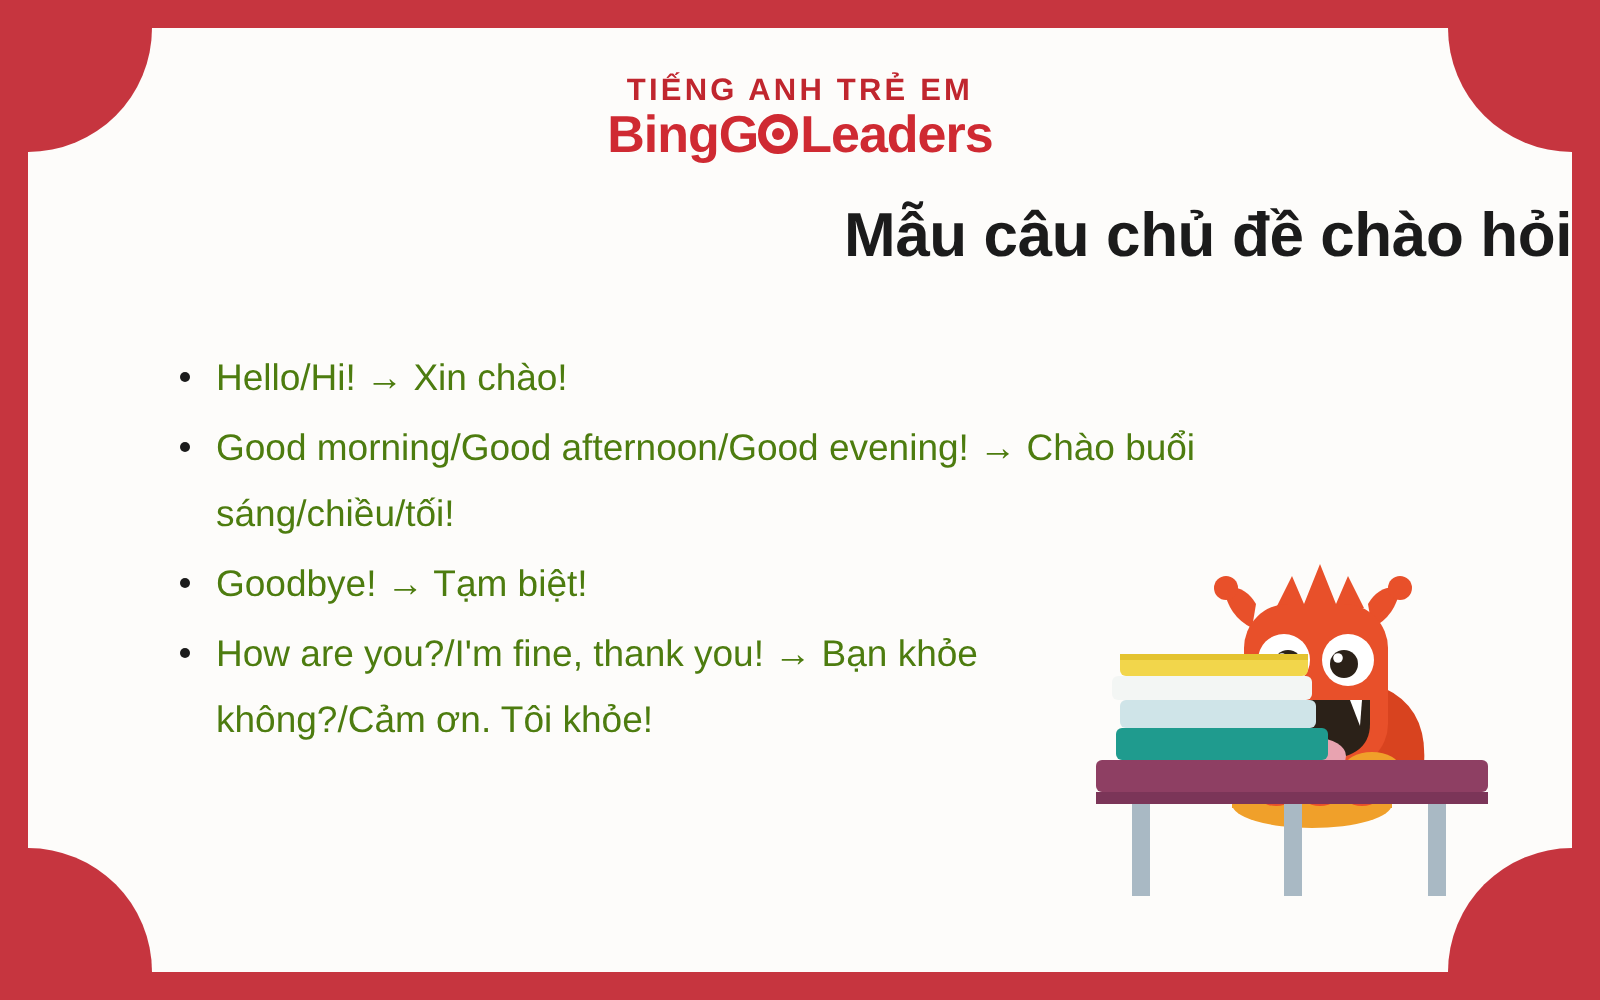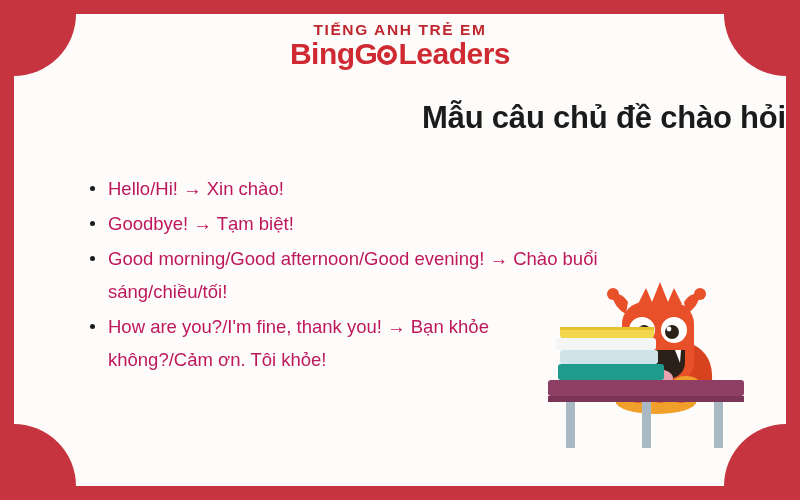--- a/index.html
+++ b/index.html
@@ -38,23 +38,24 @@
     left:0; right:0; top:6px;
     text-align:center;
     user-select:none;
   }
   #logo-tagline {
     font-size:15.5px;
     font-weight:800;
     letter-spacing:1.6px;
     color:#c0262e;
     line-height:1.25;
+    margin-top:16px;
   }
   #logo-wordmark {
-    font-size:30px;
+    font-size:26px;
     font-weight:800;
     letter-spacing:-0.5px;
     color:#cf2a32;
     line-height:1.05;
     margin-top:-1px;
     white-space:nowrap;
   }
   #logo-wordmark .gocircle {
     display:inline-block;
     width:20px; height:20px;
@@ -103,21 +104,21 @@
   #list {
     position:absolute;
     left:72px; top:158px;
     width:590px;
     list-style:none;
   }
   #list li {
     position:relative;
     font-size:18.5px;
     line-height:33px;
-    color:#be185d;
+    color:#4d7c0f;
     padding-left:22px;
     margin-bottom:2px;
   }
   #list li::before {
     content:"";
     position:absolute;
     left:4px; top:14px;
     width:5px; height:5px;
     background:#1b1b1b;
     border-radius:50%;
@@ -144,22 +145,22 @@
 
     <div id="logo">
       <div id="logo-tagline">TIẾNG ANH TRẺ EM</div>
       <div id="logo-wordmark"><span>BingG</span><span class="gocircle"></span><span>Leaders</span></div>
     </div>
 
     <h1 id="page-title">Mẫu câu chủ đề chào hỏi</h1>
 
     <ul id="list">
       <li>Hello/Hi! → Xin chào!</li>
+      <li>Good morning/Good afternoon/Good evening! → Chào buổi sáng/chiều/tối!</li>
       <li>Goodbye! → Tạm biệt!</li>
-      <li>Good morning/Good afternoon/Good evening! → Chào buổi sáng/chiều/tối!</li>
       <li class="wide">How are you?/I'm fine, thank you! → Bạn khỏe không?/Cảm ơn. Tôi khỏe!</li>
     </ul>
 
     <div id="illustration">
       <svg viewBox="0 0 230 180" width="230" height="180" xmlns="http://www.w3.org/2000/svg">
 
         <ellipse cx="122" cy="130" rx="40" ry="12" fill="#f0a02a"></ellipse>
         <rect x="82" y="118" width="80" height="14" fill="#f0a02a"></rect>
 
         <path d="M158 72 q22 10 20 38 q-2 18 -18 16 q-12 -2 -10 -20 z" fill="#d8431f"></path>

